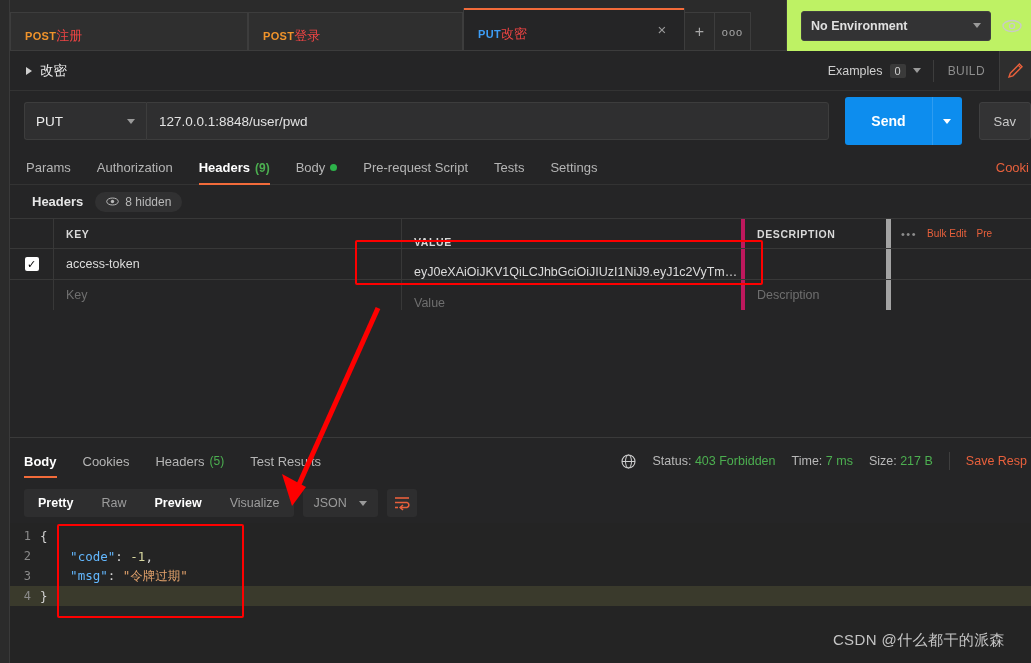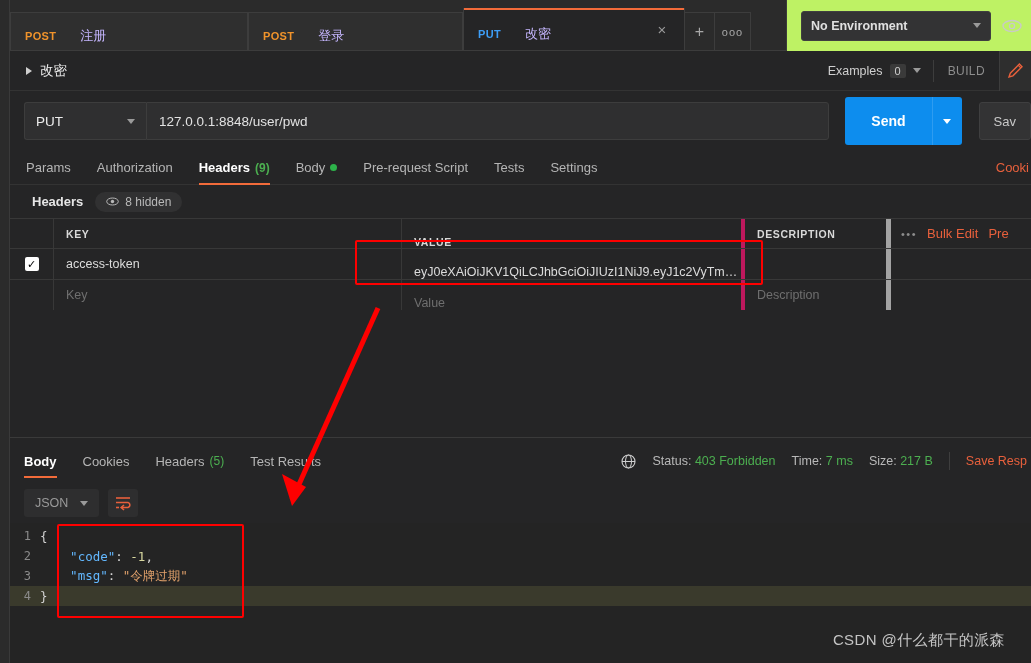--- a/index.html
+++ b/index.html
@@ -33,25 +33,25 @@
   .tab.t1 { width: 238px; }
   .tab.t2 { width: 215px; }
   .tab.active {
     background: #252526; border-color: #3d3d3d; height: 42px;
     width: 222px; justify-content: space-between;
   }
   .tab.active::before {
     content: ""; position: absolute; left: 0; right: 0; top: -1px;
     height: 2px; background: #f26b3a;
   }
-  .tab-inner { display: flex; align-items: center; gap: 24px; margin-top: 9px; }
+  .tab-inner { display: flex; align-items: center; gap: 0; margin-top: 9px; }
   .verb { font-size: 11px; font-weight: bold; letter-spacing: .3px; }
   .verb.post { color: #f0932b; }
   .verb.put { color: #3d9df6; }
-  .tab-label { font-size: 13px; color: #c4b5fd; }
+  .tab-label { font-size: 13px; color: #ef4444; }
   .tab-close {
     color: #9a9a9a; font-size: 15px; line-height: 1; cursor: pointer;
     width: 16px; text-align: center;
   }
   .tab-btn {
     width: 30px; height: 38px; display: flex; align-items: center; justify-content: center;
     border: 1px solid #3d3d3d; border-bottom: none; border-left: none;
     background: #2b2b2b; color: #a8a8a8; font-size: 16px;
   }
   .tab-btn.dots { width: 36px; font-size: 11px; letter-spacing: 1px; }
@@ -160,21 +160,21 @@
   .c-act { width: 140px; display: flex; align-items: center; gap: 10px; padding-left: 10px; height: 100%; }
   .th { font-size: 10.5px; font-weight: bold; letter-spacing: .6px; color: #d9d9d9; }
   .td { font-size: 12.5px; color: #dcdcdc; white-space: nowrap; overflow: hidden; text-overflow: ellipsis; }
   .td.ph { color: #6f6f6f; }
   .chk {
     width: 14px; height: 14px; background: #fff; border-radius: 2px;
     display: flex; align-items: center; justify-content: center;
     color: #000; font-size: 11px; line-height: 1;
   }
   .act-dots { color: #8d8d8d; font-size: 11px; letter-spacing: 1.5px; }
-  .act-link { color: #e8603c; font-size: 13px; white-space: nowrap; }
+  .act-link { color: #e8603c; font-size: 10px; white-space: nowrap; }
 
   
   .resp-top-divider { position: absolute; left: 10px; top: 437px; right: 0; height: 1px; background: #3a3a3a; }
   .resptabs {
     position: absolute; left: 10px; top: 443px; right: 0; height: 36px;
     display: flex; align-items: center; padding-left: 14px; background: #252526;
   }
   .resp-meta { margin-left: auto; display: flex; align-items: center; gap: 16px; padding-right: 4px; }
   .meta-item { font-size: 12.5px; color: #b9b9b9; white-space: nowrap; }
   .meta-item b { font-weight: normal; color: #4caf50; }
@@ -440,20 +440,26 @@
       <span class="meta-item">
         <span>Size:</span>
         <b>217 B</b>
       </span>
       <span class="meta-div"></span>
       <span class="save-resp">Save Resp</span>
     </div>
   </div>
 
   <div class="fmtbar">
+    <div class="fmt-group">
+      <div class="fmt-item on">Pretty</div>
+      <div class="fmt-item">Raw</div>
+      <div class="fmt-item on">Preview</div>
+      <div class="fmt-item">Visualize</div>
+    </div>
     <div class="json-sel">
       <span>JSON</span>
       <span class="caret"></span>
     </div>
     <div class="wrap-box">
       <svg width="18" height="16" viewBox="0 0 18 16">
         <path d="M2 3 H16" stroke="#e8603c" stroke-width="1.6"></path>
         <path d="M2 7.5 H14 a2.6 2.6 0 0 1 0 5 H8" stroke="#e8603c" stroke-width="1.6" fill="none"></path>
         <path d="M10 10 L7.2 12.5 L10 15" stroke="#e8603c" stroke-width="1.6" fill="none"></path>
         <path d="M2 12.5 H5" stroke="#e8603c" stroke-width="1.6"></path>

